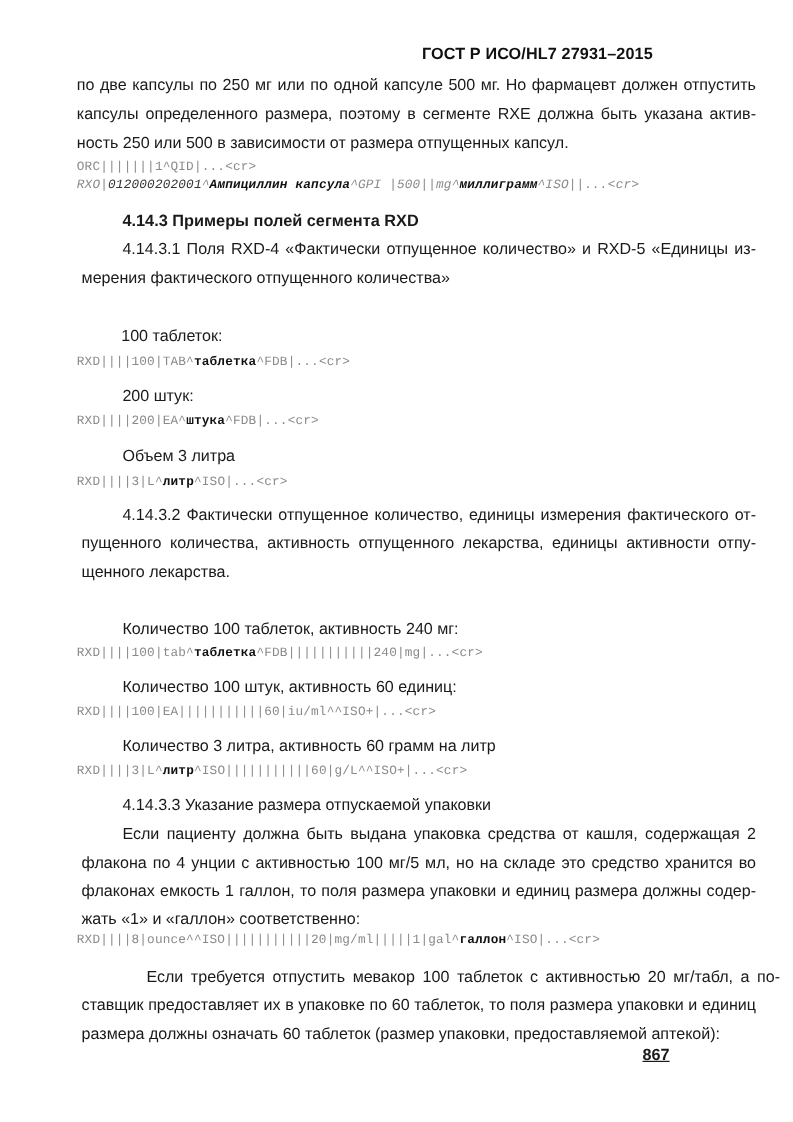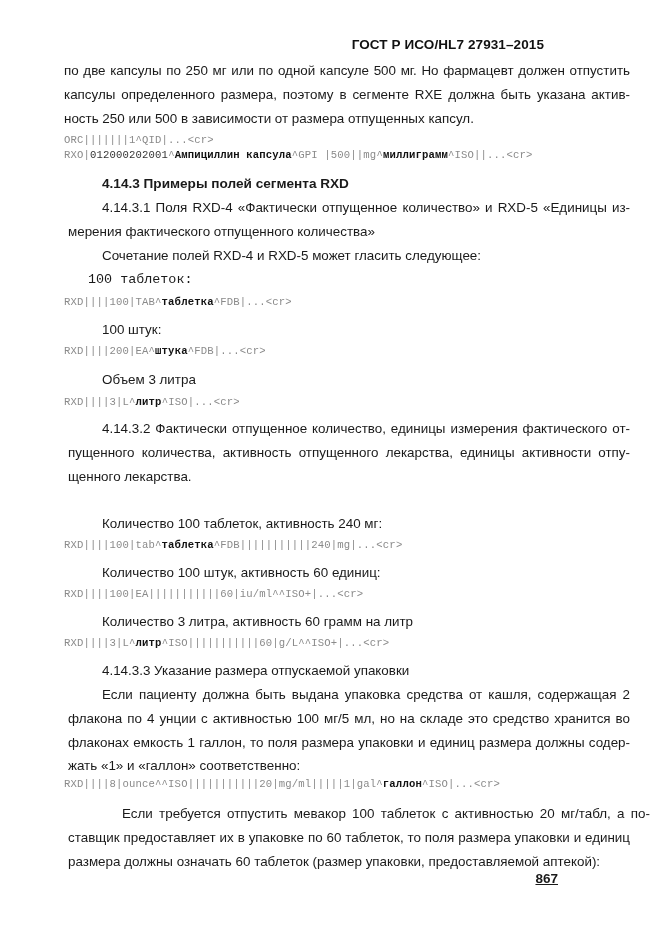--- a/index.html
+++ b/index.html
@@ -20,31 +20,30 @@
 
 <div class="page">
 
   <div class="hdr">ГОСТ Р ИСО/HL7 27931–2015</div>
 
   <div class="line just" style="left:64px;width:566px;top:63px;">по две капсулы по 250 мг или по одной капсуле 500 мг. Но фармацевт должен отпустить</div>
   <div class="line just" style="left:64px;width:566px;top:87px;">капсулы определенного размера, поэтому в сегменте RXE должна быть указана актив-</div>
   <div class="line" style="left:64px;top:111px;">ность 250 или 500 в зависимости от размера отпущенных капсул.</div>
 
   <div class="code" style="top:134px;">ORC|||||||1^QID|...&lt;cr&gt;</div>
-  <div class="code" style="top:149px;"><span>RXO|</span><span class="dk">012000202001</span><span>^</span><b>Ампициллин капсула</b><span>^GPI |500||mg^</span><b>миллиграмм</b><span>^ISO||...&lt;cr&gt;</span></div>
+  <div class="code" style="top:149px;font-style:italic;"><span>RXO|</span><span class="dk">012000202001</span><span>^</span><b>Ампициллин капсула</b><span>^GPI |500||mg^</span><b>миллиграмм</b><span>^ISO||...&lt;cr&gt;</span></div>
 
   <div class="h3" style="top:176px;">4.14.3 Примеры полей сегмента RXD</div>
 
   <div class="line just" style="left:102px;width:528px;top:200px;">4.14.3.1 Поля RXD-4 «Фактически отпущенное количество» и RXD-5 «Единицы из-</div>
   <div class="line" style="left:68px;top:224px;">мерения фактического отпущенного количества»</div>
-  <div class="line" style="left:102px;top:248px;">Сочетание полей RXD-4 и RXD-5 может гласить следующее:</div>
-  <div class="line" style="left:88px;top:272px;font-family:Liberation Mono, monospace;">100 таблеток:</div>
+  <div class="line" style="left:101px;top:272px;">100 таблеток:</div>
   <div class="code" style="top:296px;"><span>RXD||||100|TAB^</span><b>таблетка</b><span>^FDB|...&lt;cr&gt;</span></div>
 
-  <div class="line" style="left:102px;top:322px;">100 штук:</div>
+  <div class="line" style="left:102px;top:322px;">200 штук:</div>
   <div class="code" style="top:345px;"><span>RXD||||200|EA^</span><b>штука</b><span>^FDB|...&lt;cr&gt;</span></div>
 
   <div class="line" style="left:102px;top:372px;">Объем 3 литра</div>
   <div class="code" style="top:396px;"><span>RXD||||3|L^</span><b>литр</b><span>^ISO|...&lt;cr&gt;</span></div>
 
   <div class="line just" style="left:102px;width:528px;top:421px;">4.14.3.2 Фактически отпущенное количество, единицы измерения фактического от-</div>
   <div class="line just" style="left:68px;width:562px;top:445px;">пущенного количества, активность отпущенного лекарства, единицы активности отпу-</div>
   <div class="line" style="left:68px;top:469px;">щенного лекарства.</div>
   <div class="line" style="left:102px;top:516px;">Количество 100 таблеток, активность 240 мг:</div>
   <div class="code" style="top:539px;"><span>RXD||||100|tab^</span><b>таблетка</b><span>^FDB|||||||||||240|mg|...&lt;cr&gt;</span></div>

